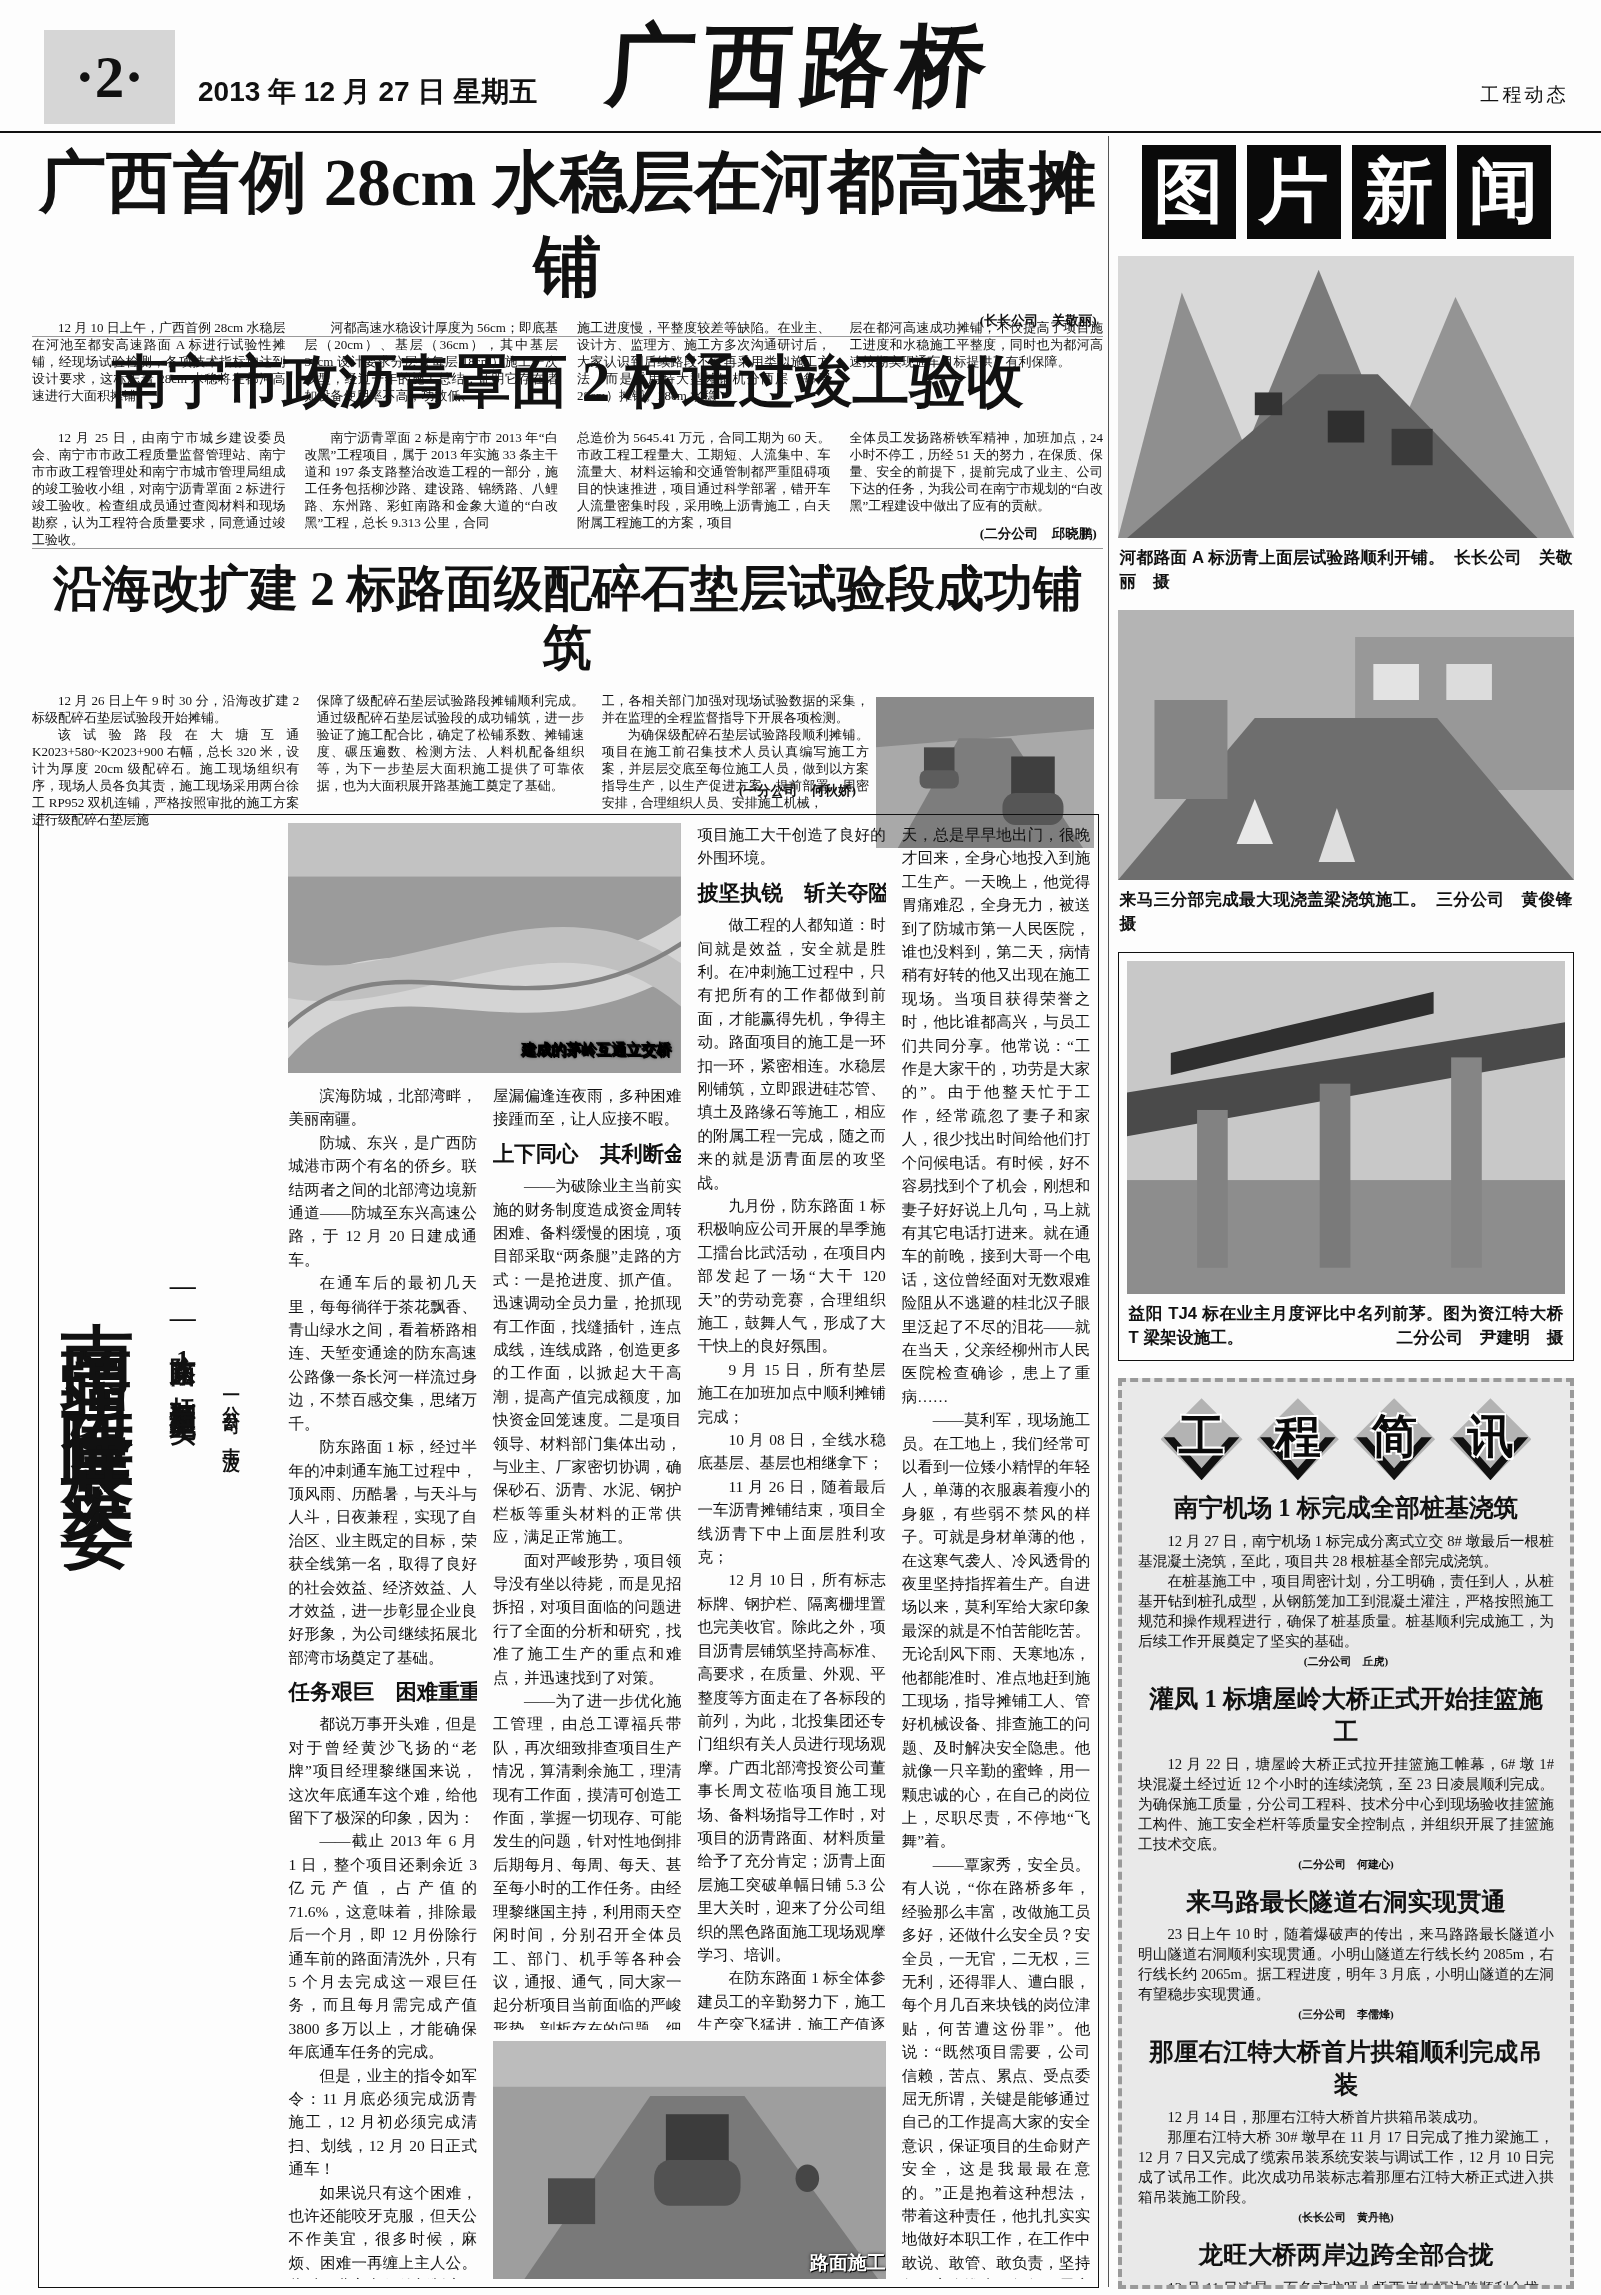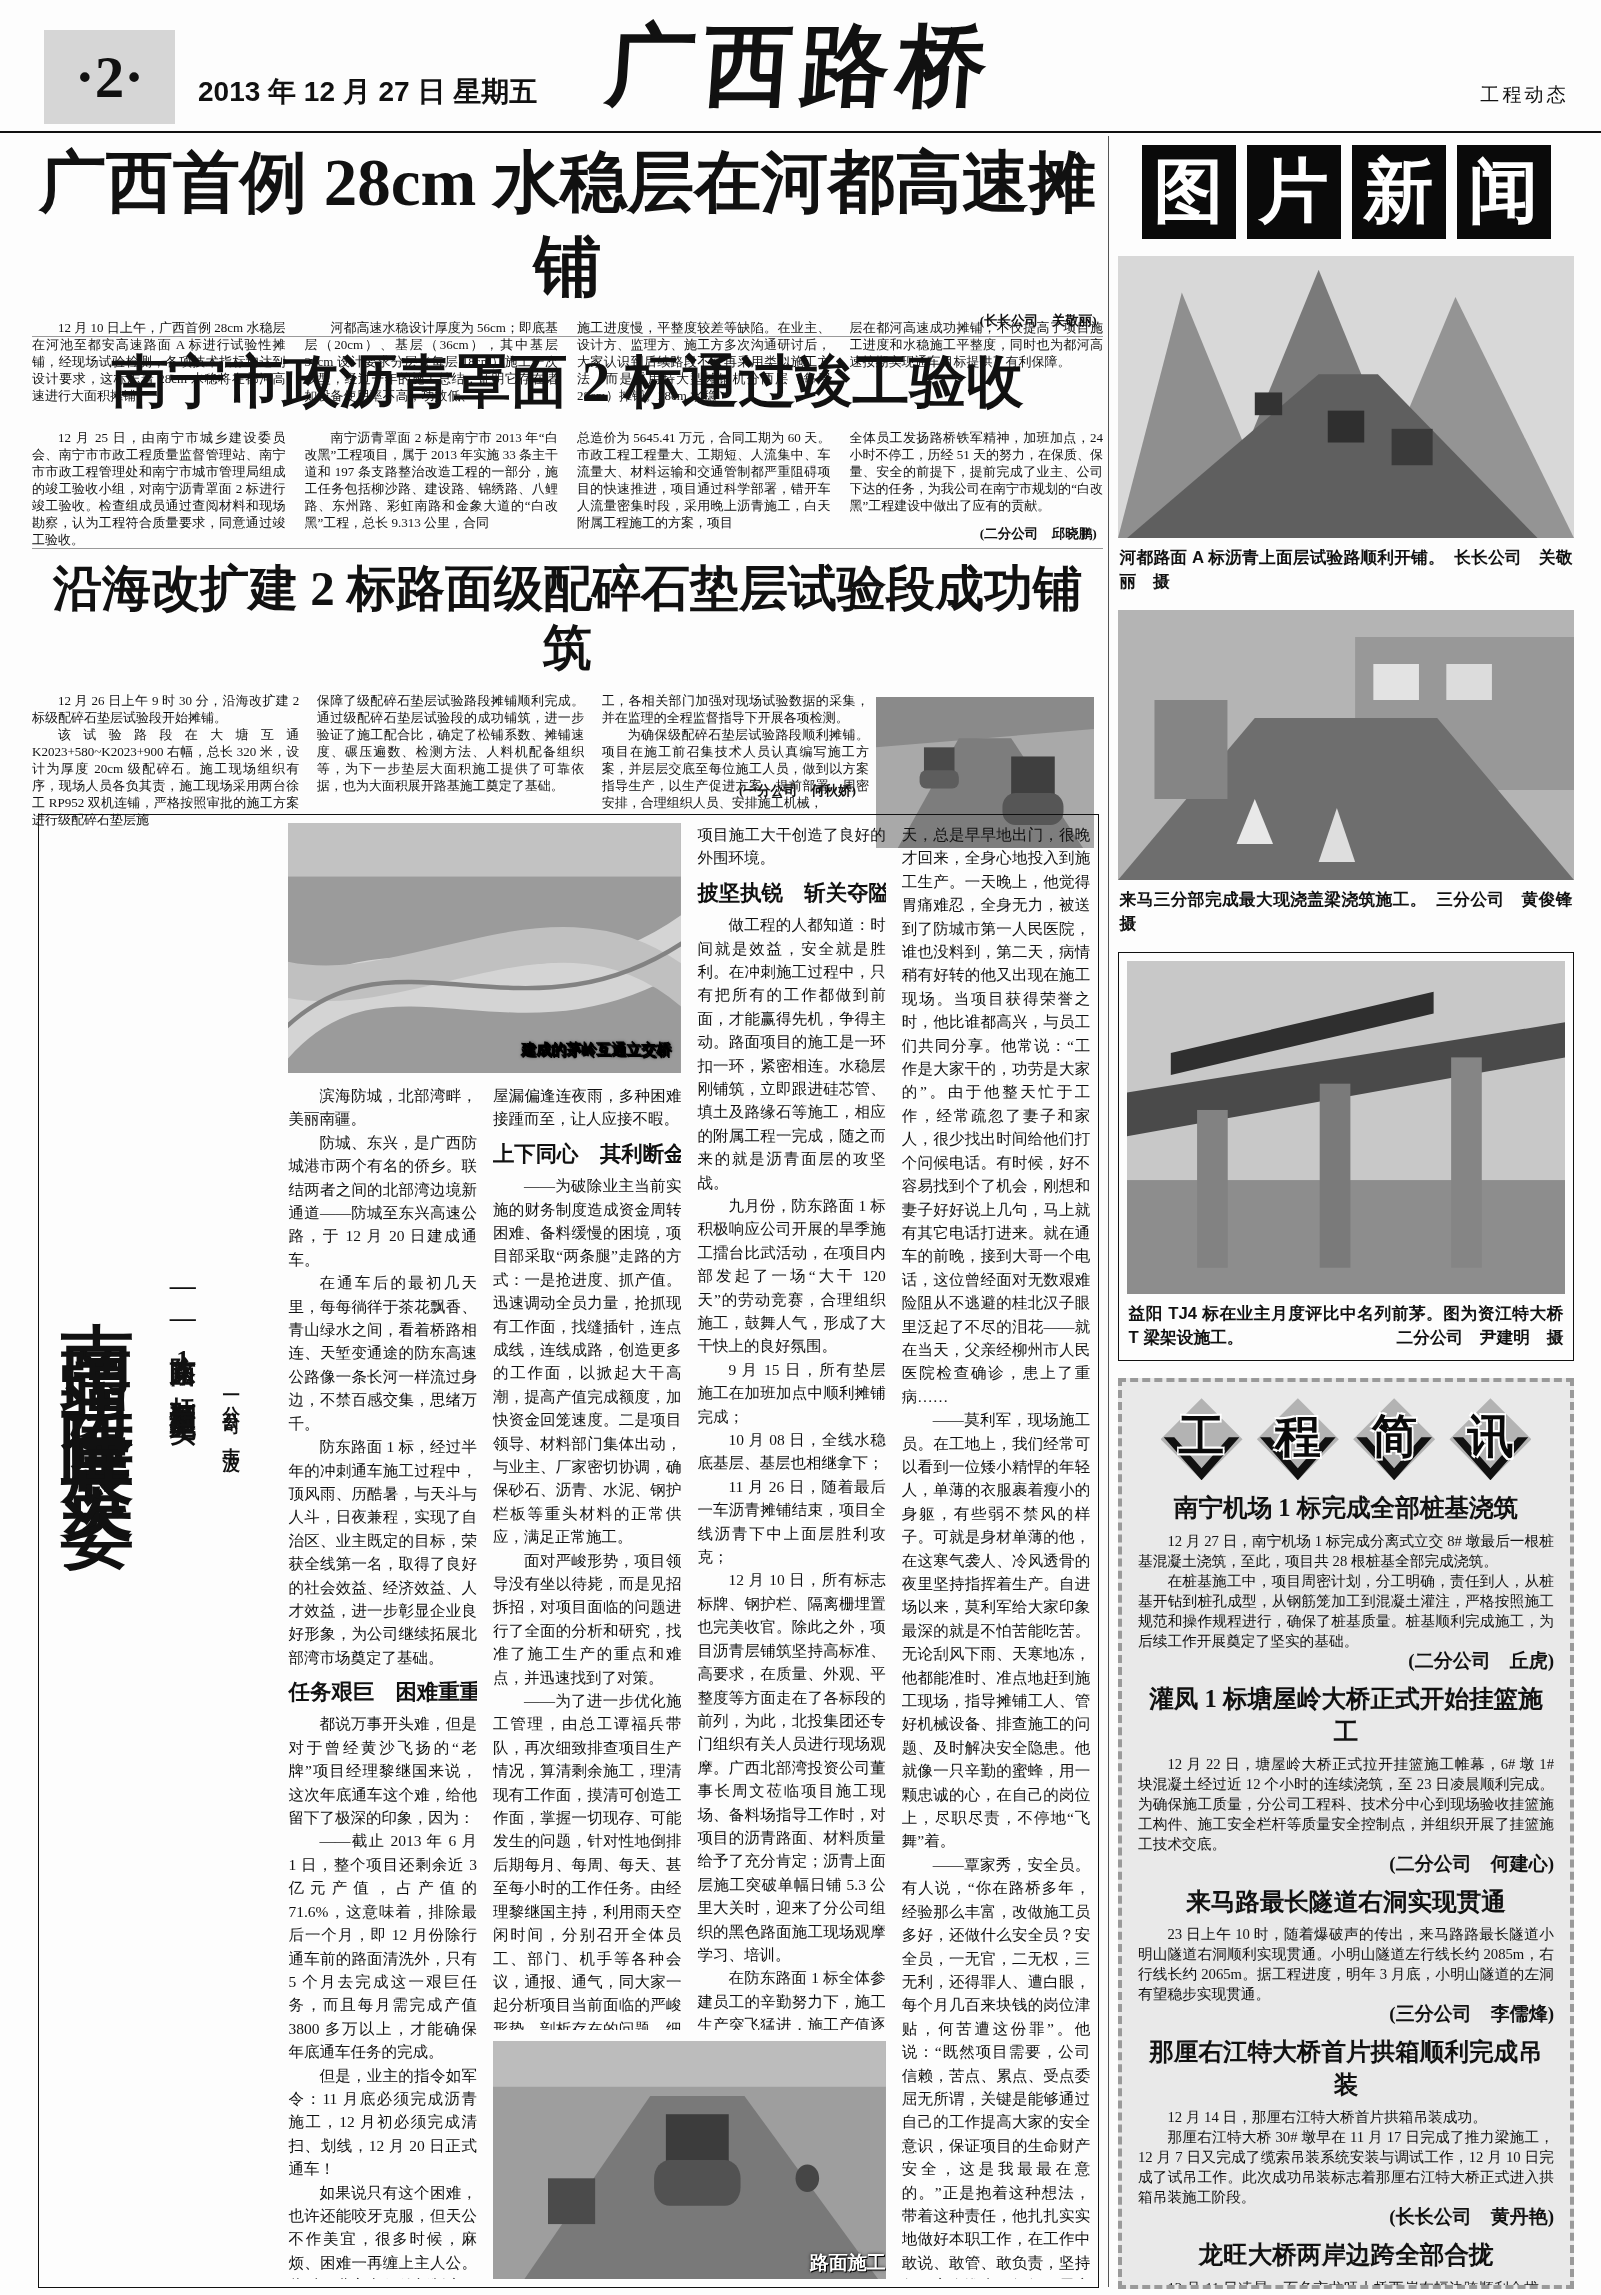--- a/index.html
+++ b/index.html
@@ -82,21 +82,21 @@
   .dia{position:relative;width:82px;height:82px;}
   .dia .dshape{position:absolute;inset:0;background:#b3b3b3;
       clip-path:polygon(50% 0,100% 50%,50% 100%,0 50%);}
   .dia .dchev{position:absolute;left:3.2px;right:3.2px;bottom:0;height:43px;background:#111;
       clip-path:polygon(0 0,14% 0,50% 72%,86% 0,100% 0,50% 100%);}
   .dia .dchar{position:absolute;inset:0;text-align:center;line-height:76px;font-size:46px;
       font-weight:bold;font-family:"Liberation Sans",sans-serif;color:#0a0a0a;
       text-shadow:-1.6px -1.6px 0 #fff,1.6px -1.6px 0 #fff,-1.6px 1.6px 0 #fff,1.6px 1.6px 0 #fff;}
   .brief h4{margin:11px 0 6.3px;text-align:center;font-size:24.6px;font-weight:bold;}
   .brief p{margin:0;font-size:14.7px;line-height:20px;text-align:justify;text-indent:2em;}
-  .brief .bby{text-align:right;font-weight:bold;font-size:19px;line-height:20px;}
+  .brief .bby{text-align:center;font-weight:bold;font-size:11px;line-height:20px;}
 </style>
 </head>
 <body>
 
 <div class="page">
 
   <div class="hdr">
     <div class="pagenum">·2·</div>
     <div class="hdate">2013 年 12 月 27 日  星期五</div>
     <div class="masthead">广西路桥</div>

